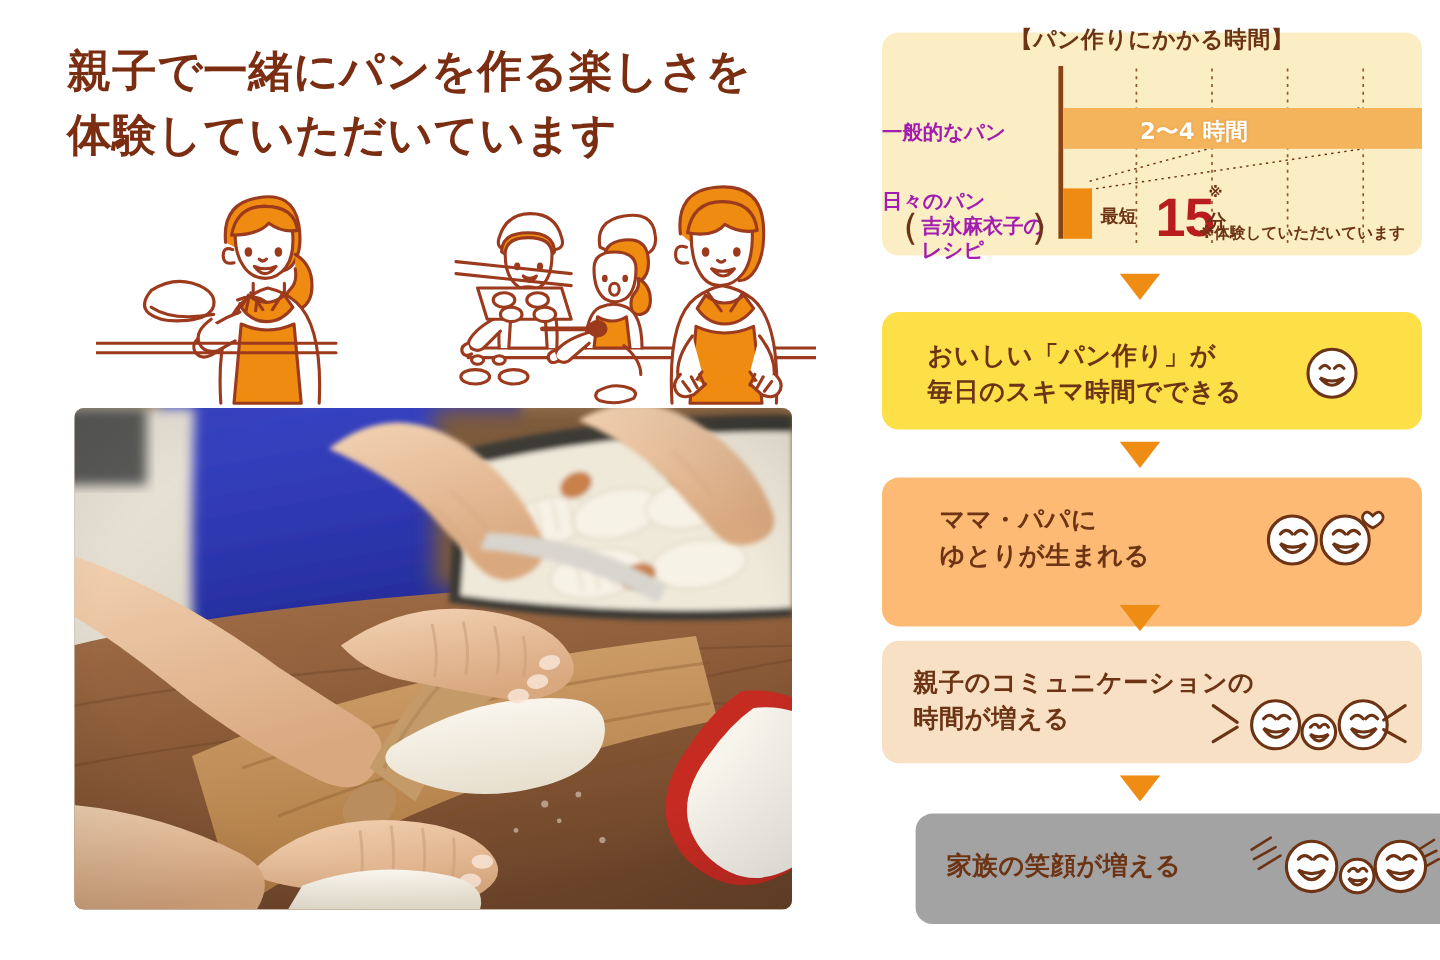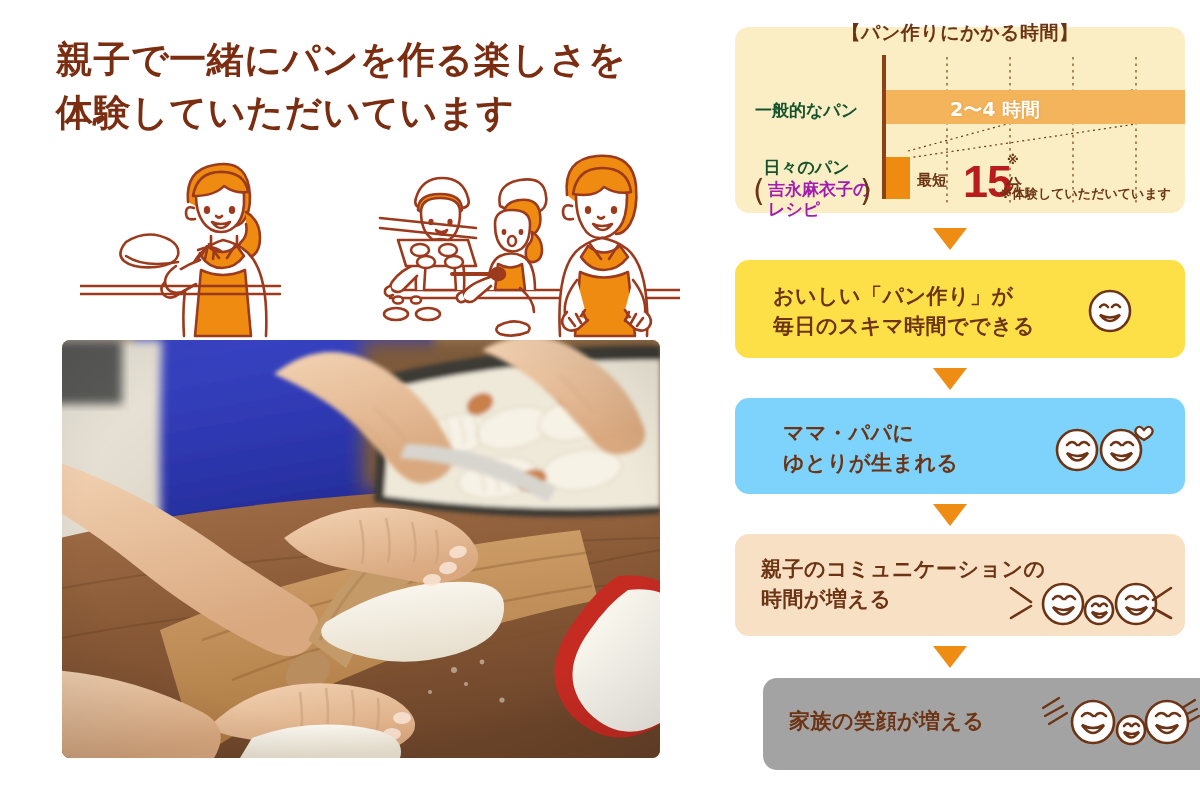--- a/index.html
+++ b/index.html
@@ -47,24 +47,24 @@
     position:absolute;left:0;top:-7px;width:450px;
     text-align:center;
     color:#6c3314;
     font-family:"DejaVu Sans","Liberation Sans",sans-serif;
     font-weight:bold;font-size:19px;letter-spacing:.5px;
   }
   .chart-plot{position:absolute;left:0;top:0;width:450px;height:186px;}
 
   .axis-label{
     position:absolute;
-    color:#14532d;
+    color:#a21caf;
     font-family:"DejaVu Sans","Liberation Sans",sans-serif;
     font-weight:bold;font-size:17px;
-    text-align:center;
+    text-align:left;
     white-space:nowrap;
   }
   .axis-sub{
     position:absolute;
     color:#a21caf;
     font-family:"DejaVu Sans","Liberation Sans",sans-serif;
     font-weight:bold;font-size:17px;
     line-height:1.18;
     white-space:pre-line;
   }
@@ -513,21 +513,21 @@
         </svg>
       </div>
     </div>
 
     <div class="arrow" style="top:368px;">
       <svg width="34" height="22" viewBox="0 0 34 22">
           <polygon points="0,0 34,0 17,22" fill="#ef8c14"></polygon>
         </svg>
     </div>
 
-    <div class="flow-box" style="top:398px;height:96px;background:#7dd3fc;">
+    <div class="flow-box" style="top:398px;height:124px;background:#fdba74;">
       <div class="flow-text" style="left:48px;top:20px;">ママ・パパに
 ゆとりが生まれる</div>
       <div class="flow-faces" style="right:30px;top:20px;">
         <svg width="104" height="56" viewBox="0 0 104 56" fill="none" stroke="#6c3314" stroke-width="2.6" stroke-linecap="round">
           <circle cx="26" cy="32" r="20" fill="#fff"></circle>
           <path d="M16 27 q5 -6 10 0"></path>
             <path d="M28 27 q5 -6 10 0"></path>
           <path d="M16 35 q10 15 21 0 q-11 6 -21 0z" fill="#fff"></path>
           <circle cx="70" cy="32" r="20" fill="#fff"></circle>
           <path d="M60 27 q5 -6 10 0"></path>

